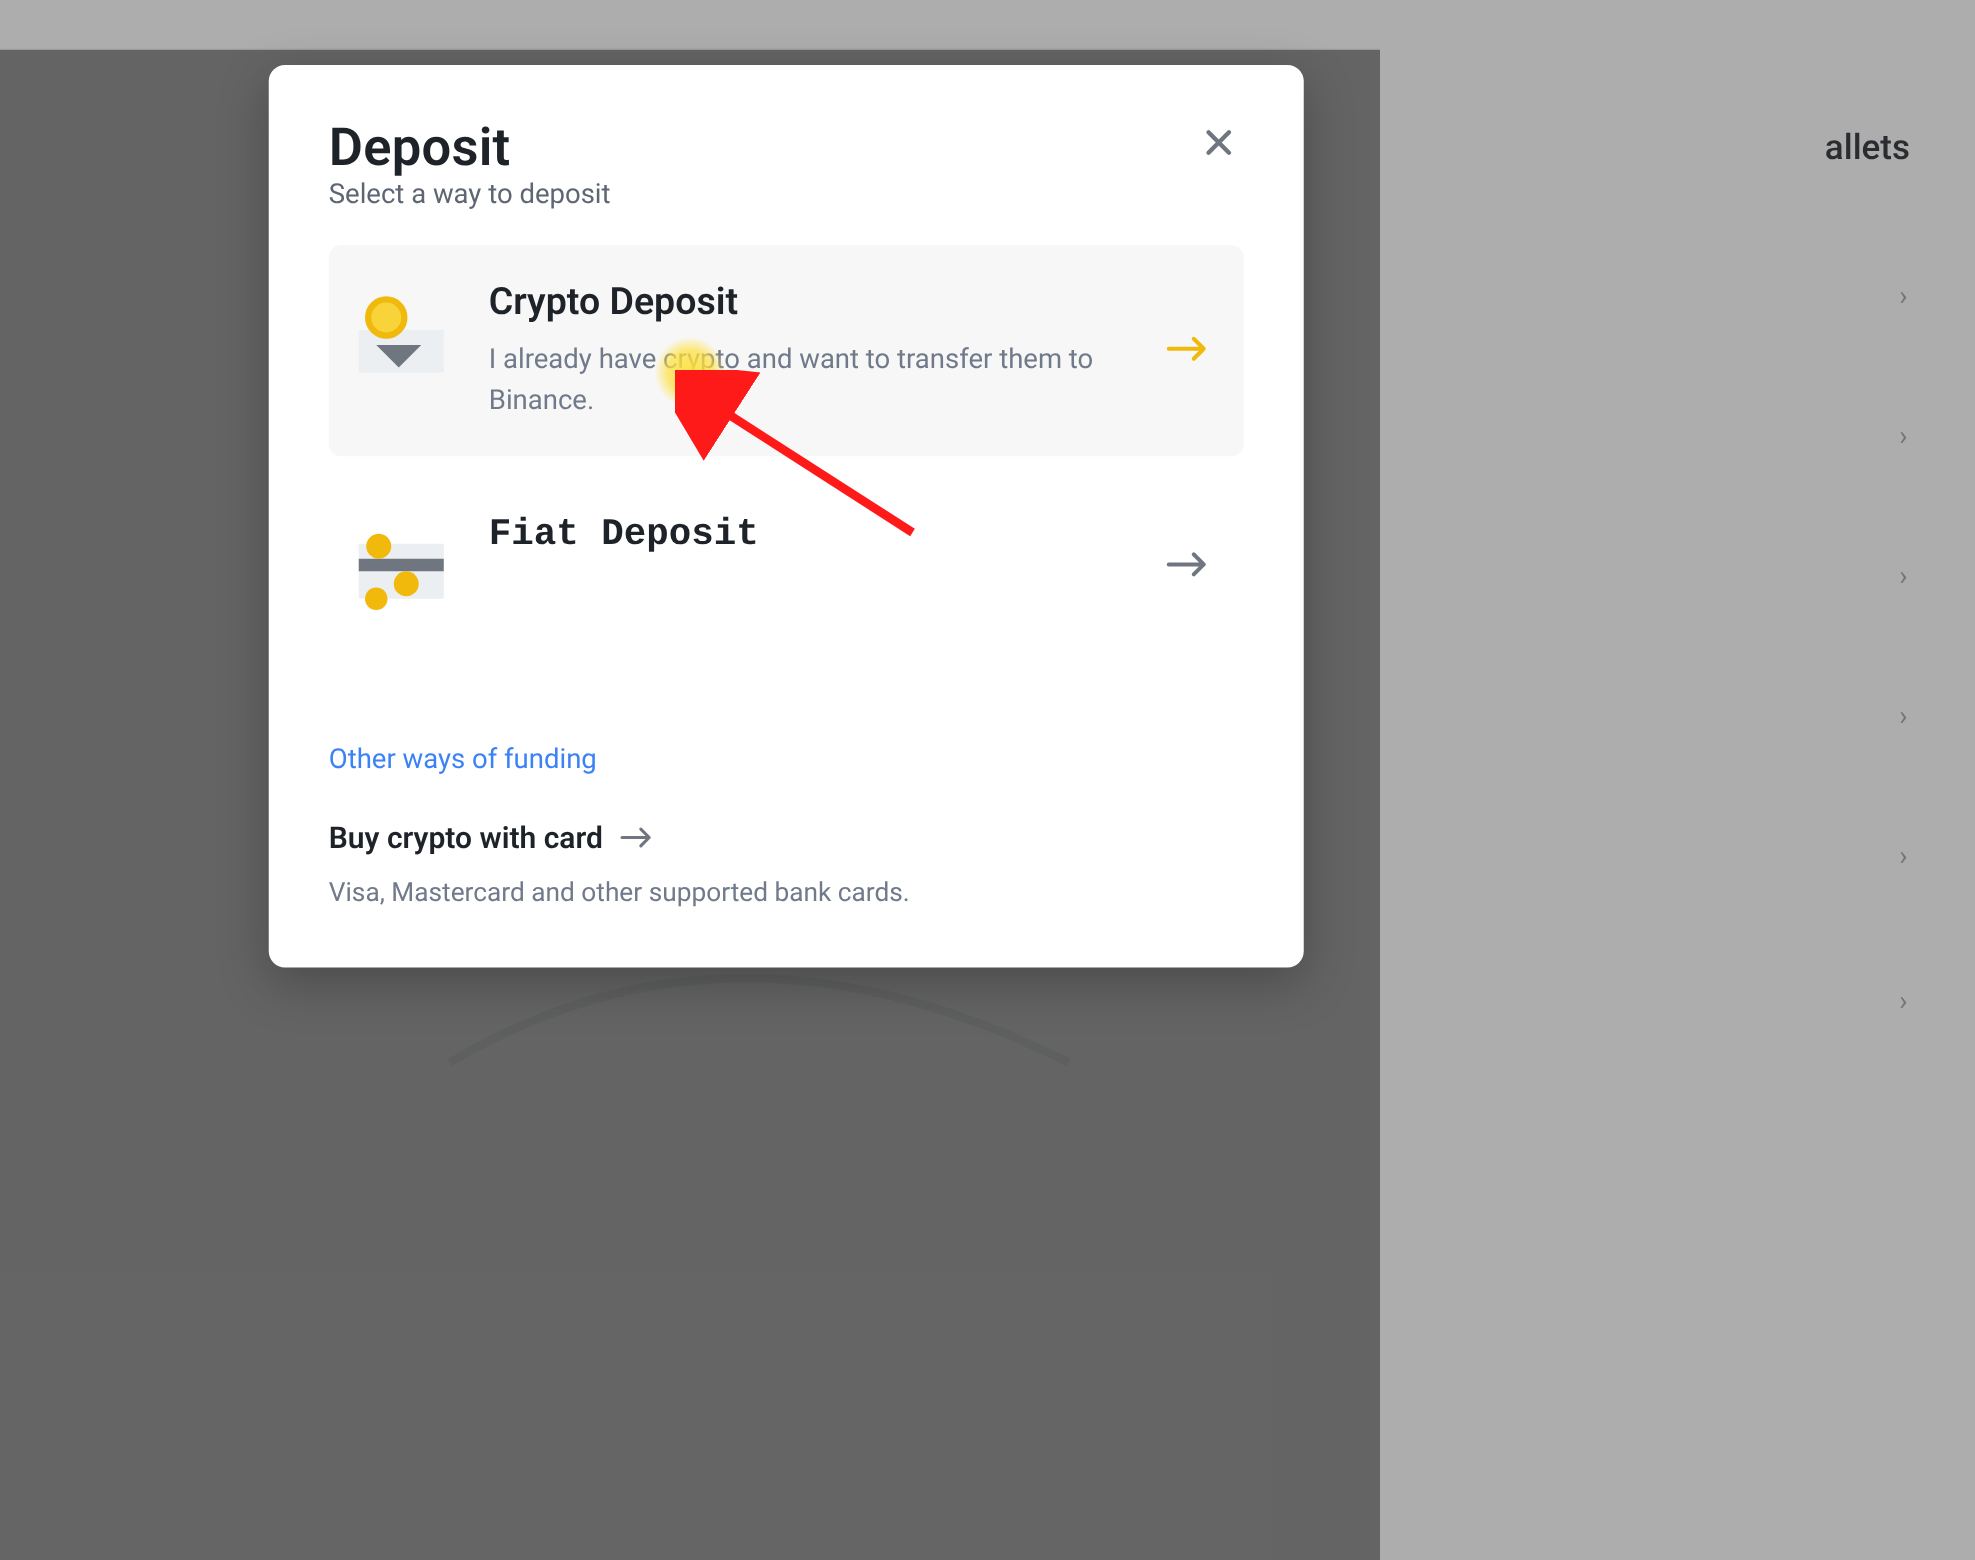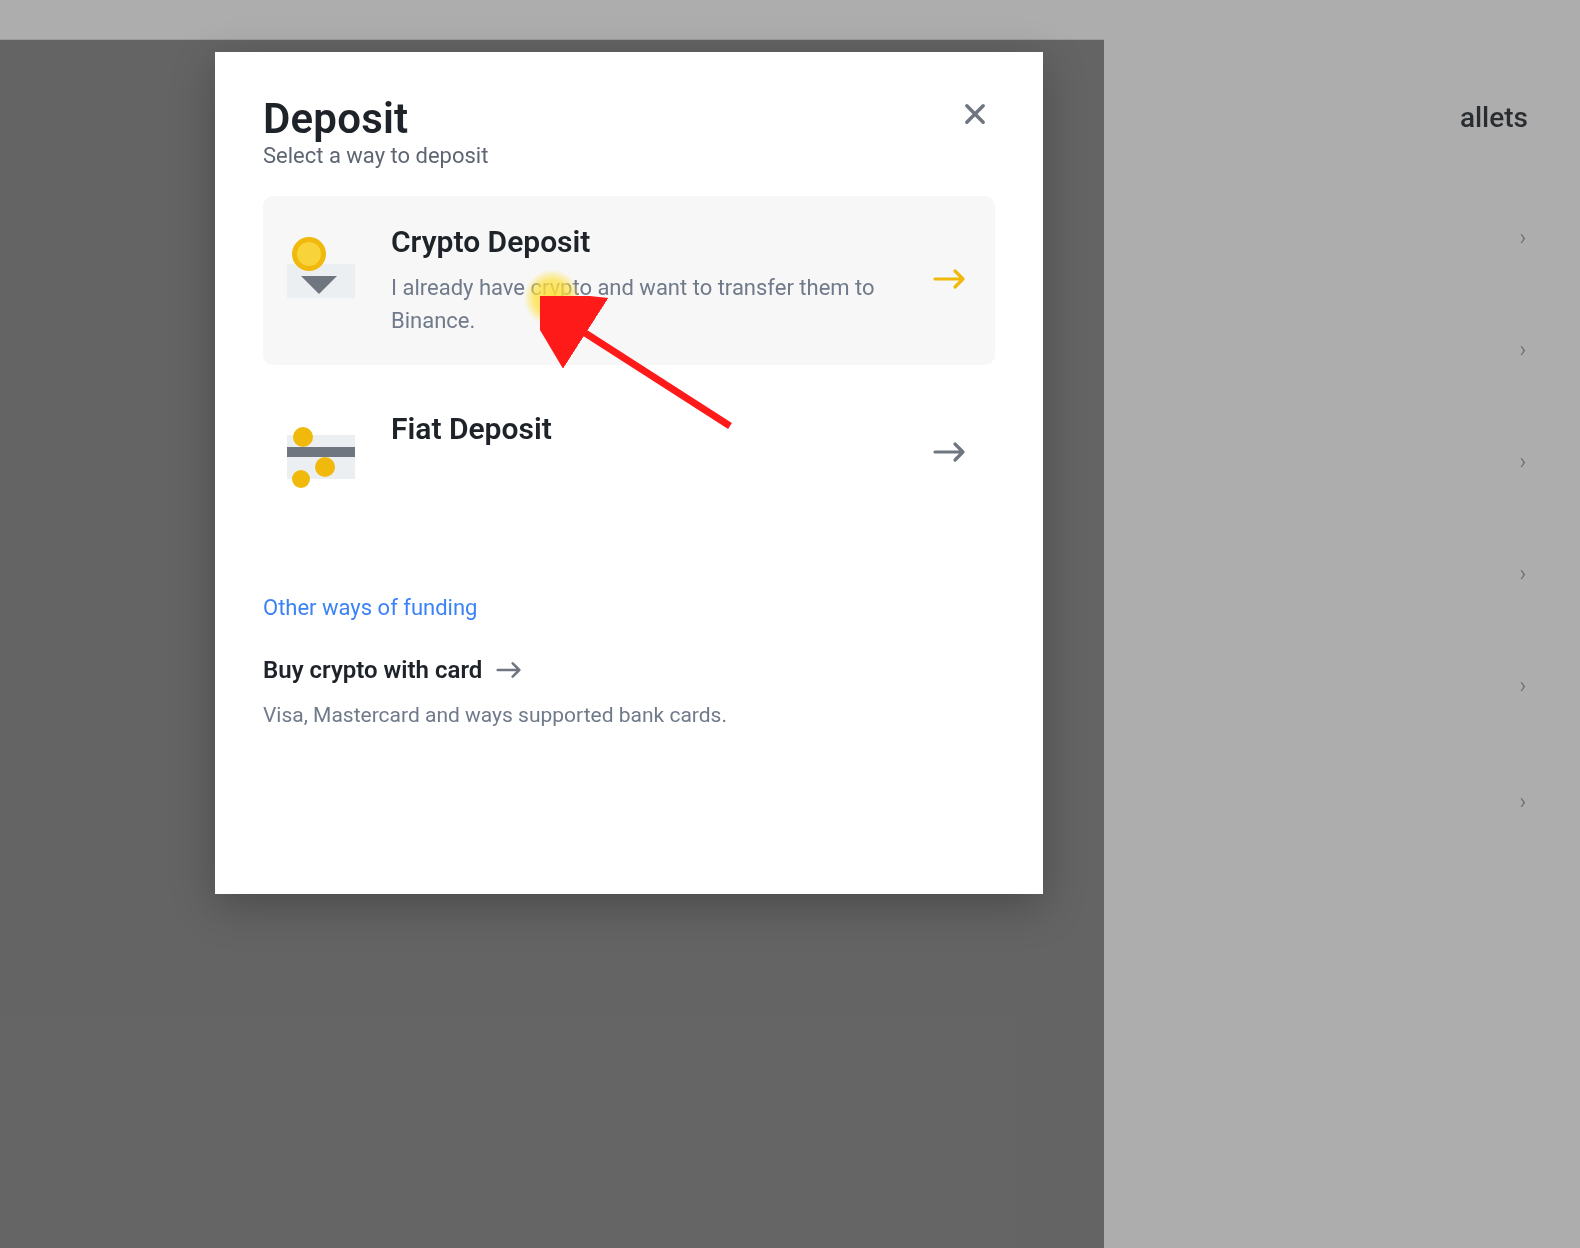--- a/index.html
+++ b/index.html
@@ -43,23 +43,23 @@
     position: absolute;
     inset: 0;
     background: rgba(60,60,60,0.42);
   }
 
   .modal {
     position: absolute;
     left: 215px;
     top: 52px;
     width: 828px;
-    height: 842px;
+    height: 722px;
     background: #ffffff;
-    border-radius: 0;
+    border-radius: 13px;
     box-shadow: 0 12px 40px rgba(0,0,0,0.25);
     padding: 42px 48px 36px 48px;
     overflow: hidden;
   }
 
   .modal-header {
     display: flex;
     align-items: flex-start;
     justify-content: space-between;
   }
@@ -89,21 +89,21 @@
     align-items: flex-start;
     gap: 30px;
     padding: 28px 28px 28px 18px;
     border-radius: 10px;
     cursor: pointer;
     position: relative;
   }
   .option.highlight {
     background: #f7f7f7;
   }
-  .option + .option { margin-top: 18px; }
+  .option + .option { margin-top: 18px; font-family: Liberation Mono, monospace; }
 
   .option-icon {
     width: 80px; height: 80px;
     flex: 0 0 80px;
     margin-top: 6px;
   }
 
   .option-body { flex: 1 1 auto; padding-right: 40px; }
   .option-title {
     font-size: 30px;
@@ -265,21 +265,21 @@
   <div class="other-header">Other ways of funding</div>
 
   <div class="other-grid">
     <div class="other-item">
       <div class="other-title-row">
         <span class="other-title">Buy crypto with card</span>
         <svg viewBox="0 0 36 24">
             <path d="M2 12 H28 M20 4 L28 12 L20 20" stroke="currentColor" stroke-width="3" fill="none" stroke-linecap="round" stroke-linejoin="round"></path>
           </svg>
       </div>
-      <div class="other-desc">Visa, Mastercard and ways supported bank cards.</div>
+      <div class="other-desc">Visa, Mastercard and other supported bank cards.</div>
     </div>
   </div>
 
 </div>
 
 <div class="annot-highlight"></div>
 <svg class="annot-arrow" width="220" height="160">
   <defs>
     <marker id="ah" markerWidth="14" markerHeight="14" refX="3" refY="6" orient="auto">
       <polygon points="0,0 12,6 0,12" fill="#ff1a1a"></polygon>

